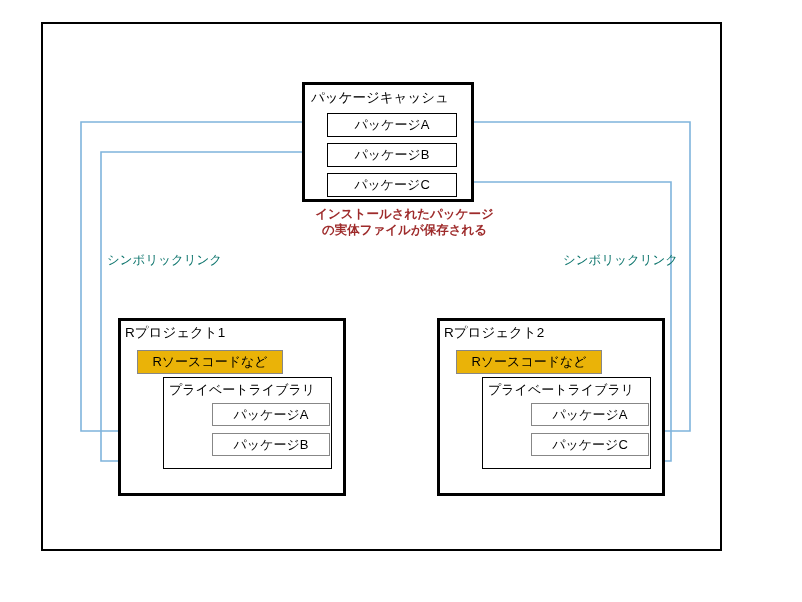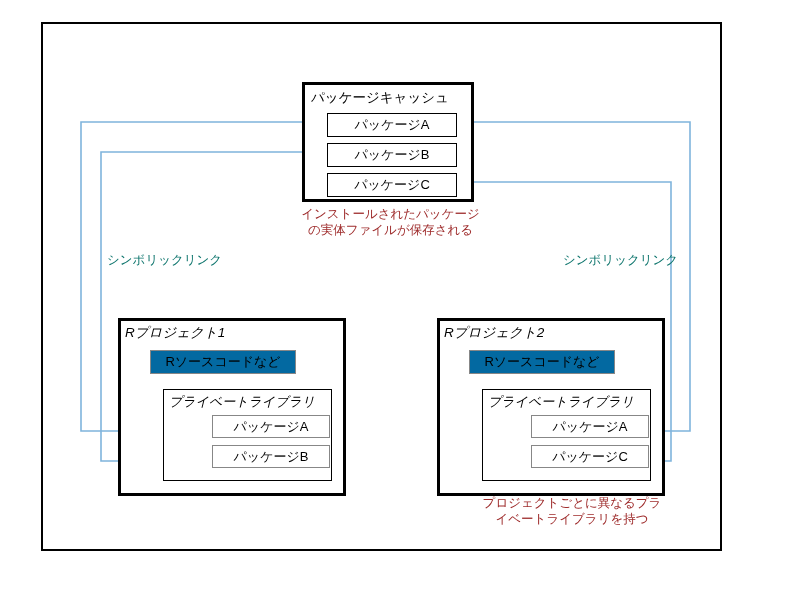--- a/index.html
+++ b/index.html
@@ -75,38 +75,37 @@
     background: #ffffff;
   }
   #project-1 { left: 118px; }
   #project-2 { left: 437px; }
   .project-box .box-title {
     position: absolute;
     left: 4px; top: 3px;
     font-size: 13.5px;
     color: #000000;
     white-space: nowrap;
-    font-style: italic;
   }
   .source-box {
     position: absolute;
-    left: 29px; top: 29px;
+    left: 16px; top: 29px;
     width: 144px; height: 22px;
     border: 1.5px solid #878787;
-    background: #0369a1;
+    background: #eab308;
     font-size: 13px;
     color: #000000;
     display: flex;
     align-items: center;
     justify-content: center;
     white-space: nowrap;
   }
   .privlib-box {
     position: absolute;
-    left: 42px; top: 68px;
+    left: 42px; top: 56px;
     width: 167px; height: 90px;
     border: 1.5px solid #000000;
     background: #ffffff;
     text-align: right;
   }
   .privlib-box .box-title {
     position: absolute;
     left: 5px; top: 3px;
     font-size: 13px;
     color: #000000;
@@ -128,21 +127,21 @@
 
   
   .red-caption {
     position: absolute;
     color: #9e2b2b;
     font-size: 12.5px;
     line-height: 16px;
     text-align: center;
     white-space: pre-line;
   }
-  #cache-caption { left: 283px; top: 206px; width: 215px; }
+  #cache-caption { left: 297px; top: 206px; width: 215px; font-weight: bold; }
   #project-1-caption { left: 148px; top: 495px; width: 215px; }
   #project-2-caption { left: 462px; top: 495px; width: 220px; }
 
   .blue-label {
     position: absolute;
     color: #0f766e;
     font-size: 12.5px;
     white-space: nowrap;
   }
   #symlink-label-left { left: 107px; top: 252px; }
@@ -207,16 +206,14 @@
 
   <div id="project-2" class="project-box">
     <div class="box-title">Rプロジェクト2</div>
     <div class="source-box">Rソースコードなど</div>
     <div class="privlib-box">
       <div class="box-title">プライベートライブラリ</div>
       <div class="lib-item" style="top:25px">パッケージA</div>
       <div class="lib-item" style="top:55px">パッケージC</div>
     </div>
   </div>
-  <div id="project-2-caption" class="red-caption">プロジェクトごとに異なるプラ
-イベートライブラリを持つ</div>
 
 </div>
 
 </body></html>

